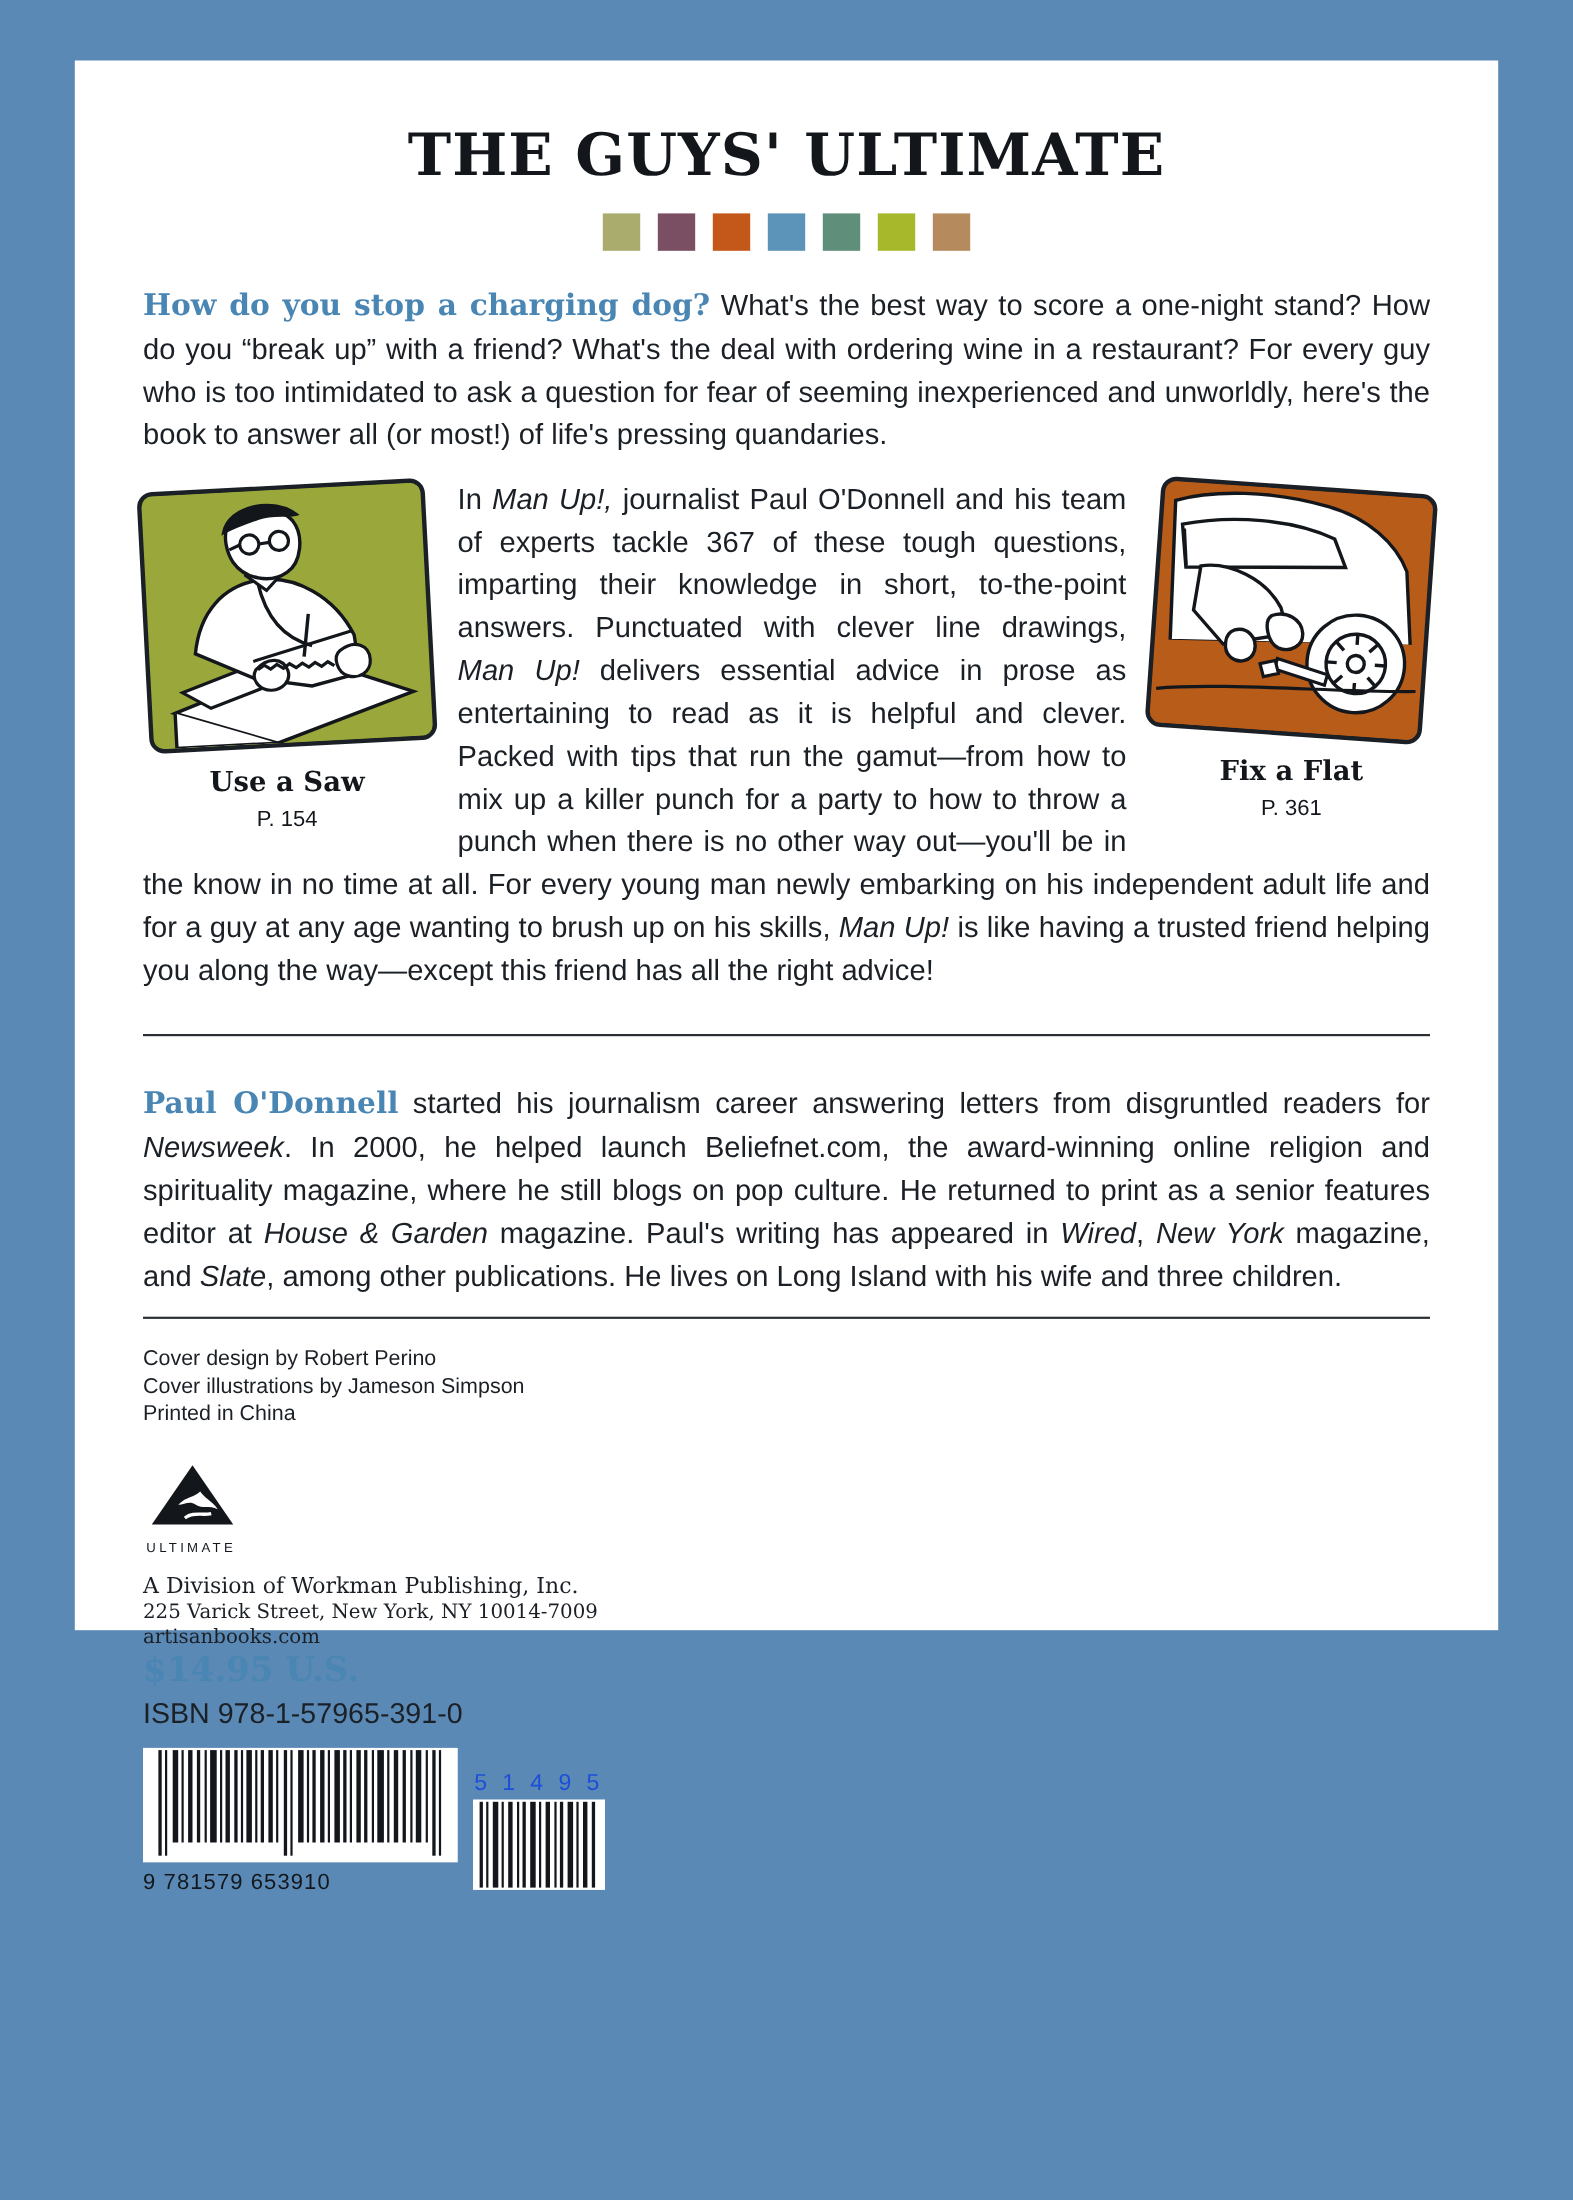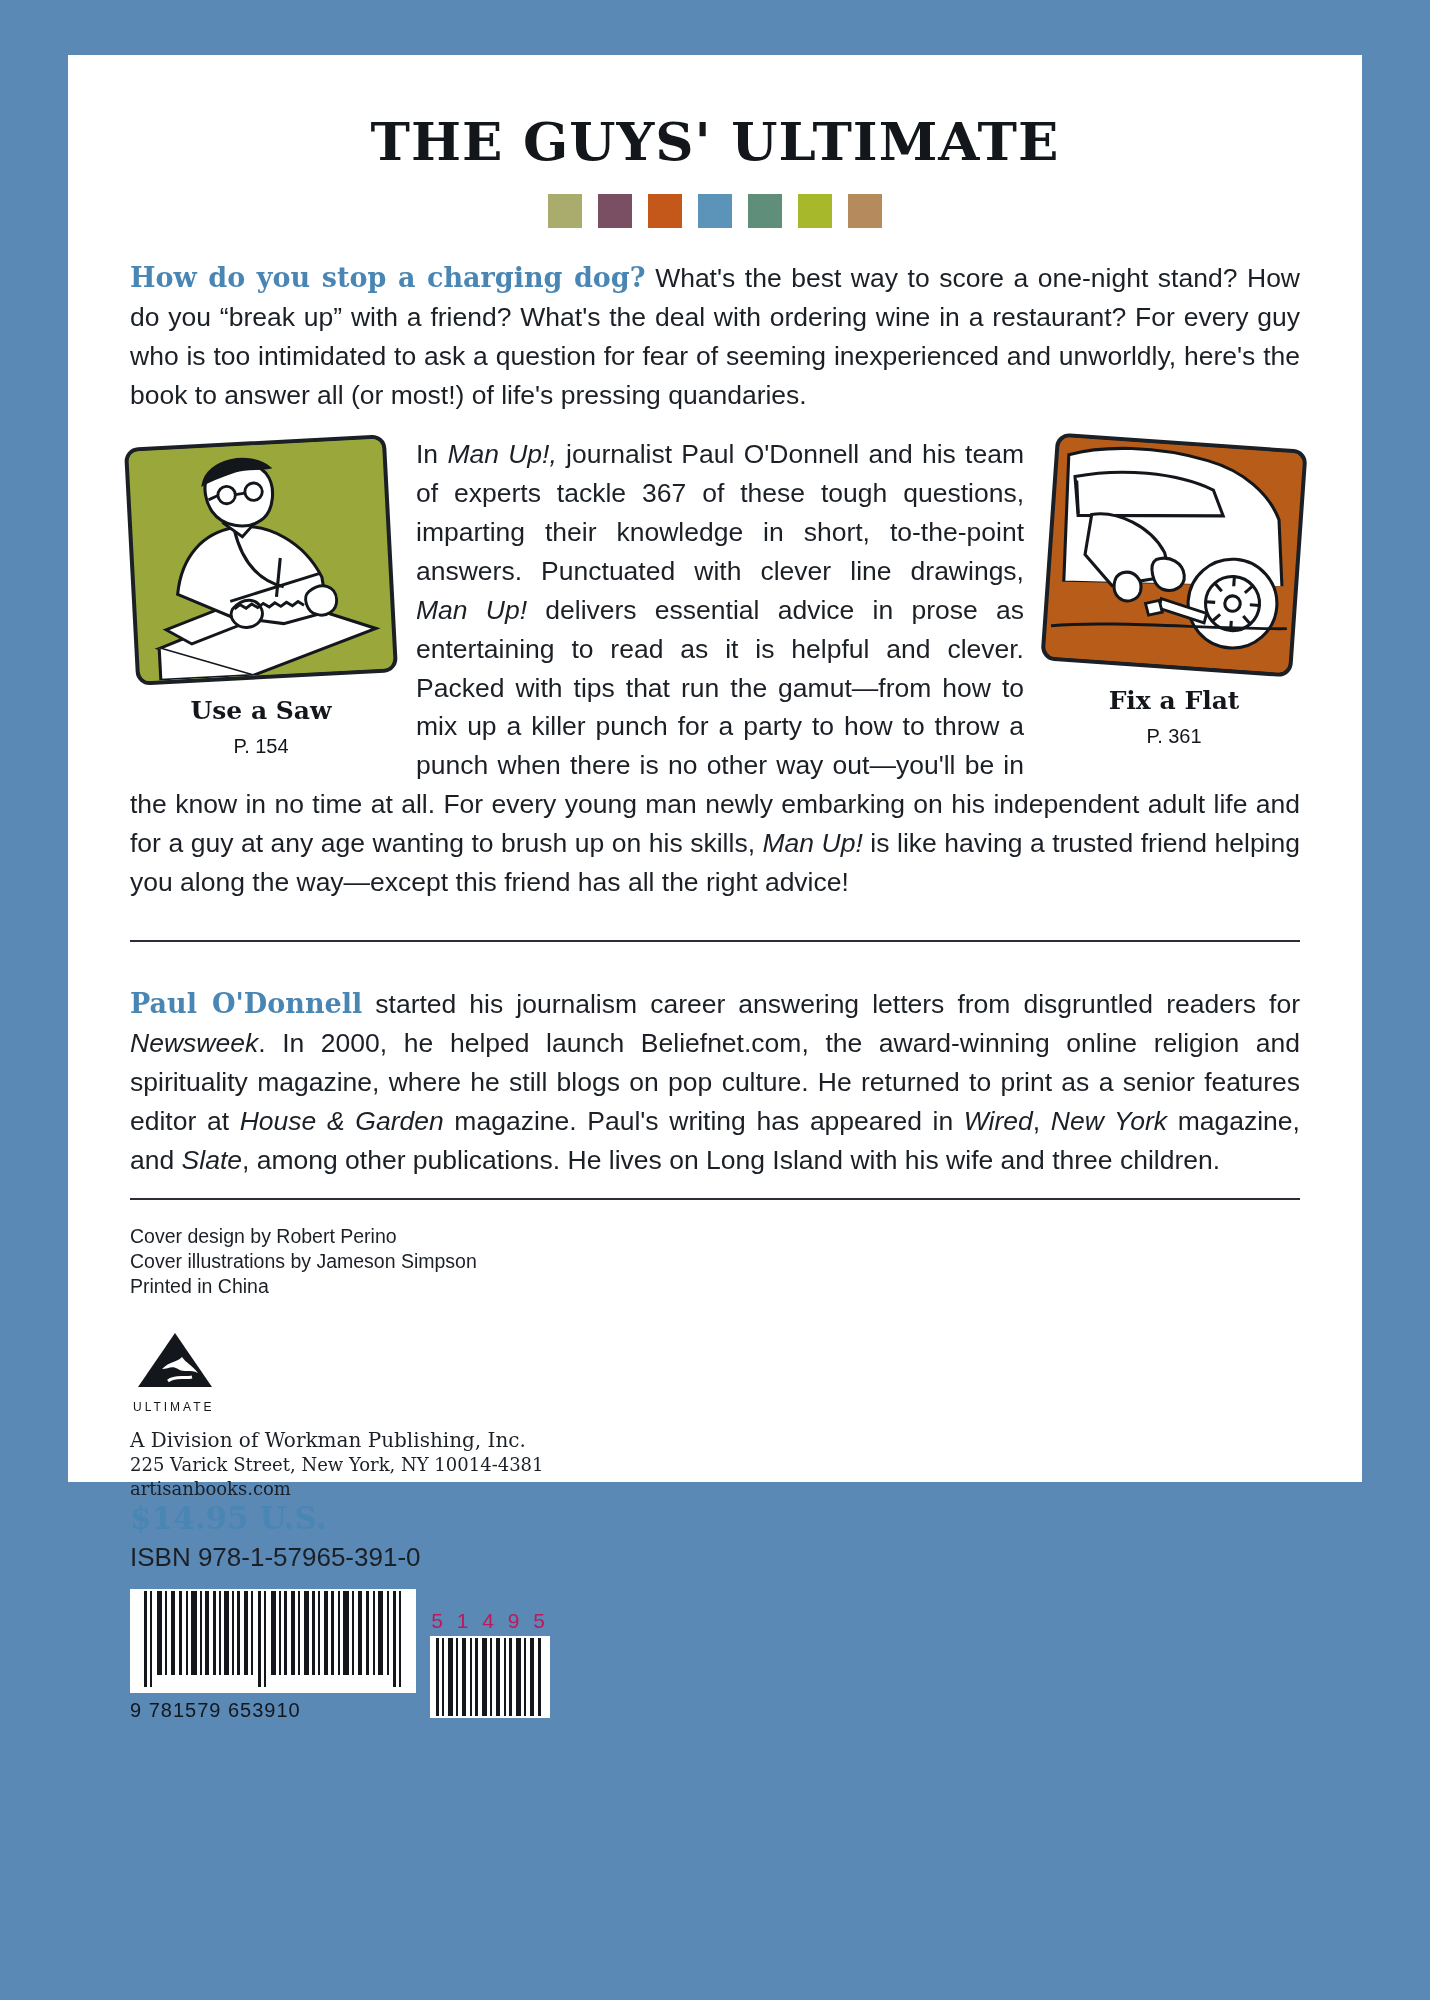--- a/index.html
+++ b/index.html
@@ -217,21 +217,21 @@
     font-family: "Liberation Sans", sans-serif;
     font-size: 20px;
     letter-spacing: 1px;
     color: #13171c;
     margin-top: 2px;
   }
   .bc-add-digits {
     font-family: "Liberation Sans", sans-serif;
     font-size: 21px;
     letter-spacing: 4px;
-    color: #be185d;
+    color: #1d4ed8;
     text-align: center;
     margin-bottom: 3px;
   }
 </style>
 </head>
 <body>
 
 <div class="page">
   <div class="cover">
 
@@ -374,21 +374,21 @@
           <svg width="86" height="62" viewBox="0 0 86 62">
             <path d="M43 4 L80 58 L6 58 Z" fill="#13171c"></path>
             <path d="M30 40 C38 32 44 34 50 28 C54 34 60 36 66 44 C58 40 52 44 46 40 C40 36 36 40 30 40 Z" fill="#ffffff"></path>
             <path d="M36 52 C44 46 52 50 60 48" stroke="#ffffff" stroke-width="3" fill="none"></path>
           </svg>
           <div class="artisan-word">ULTIMATE</div>
         </div>
 
         <div class="imprint">
           <div class="l1">A Division of Workman Publishing, Inc.</div>
-          <div class="l2">225 Varick Street, New York, NY  10014-4381</div>
+          <div class="l2">225 Varick Street, New York, NY  10014-7009</div>
           <div class="l3">artisanbooks.com</div>
         </div>
       </div>
 
       <div class="footer-right">
         <div class="price">$14.95 U.S.</div>
         <div class="isbn-text">ISBN 978-1-57965-391-0</div>
 
         <div class="barcodes">
           <div>

